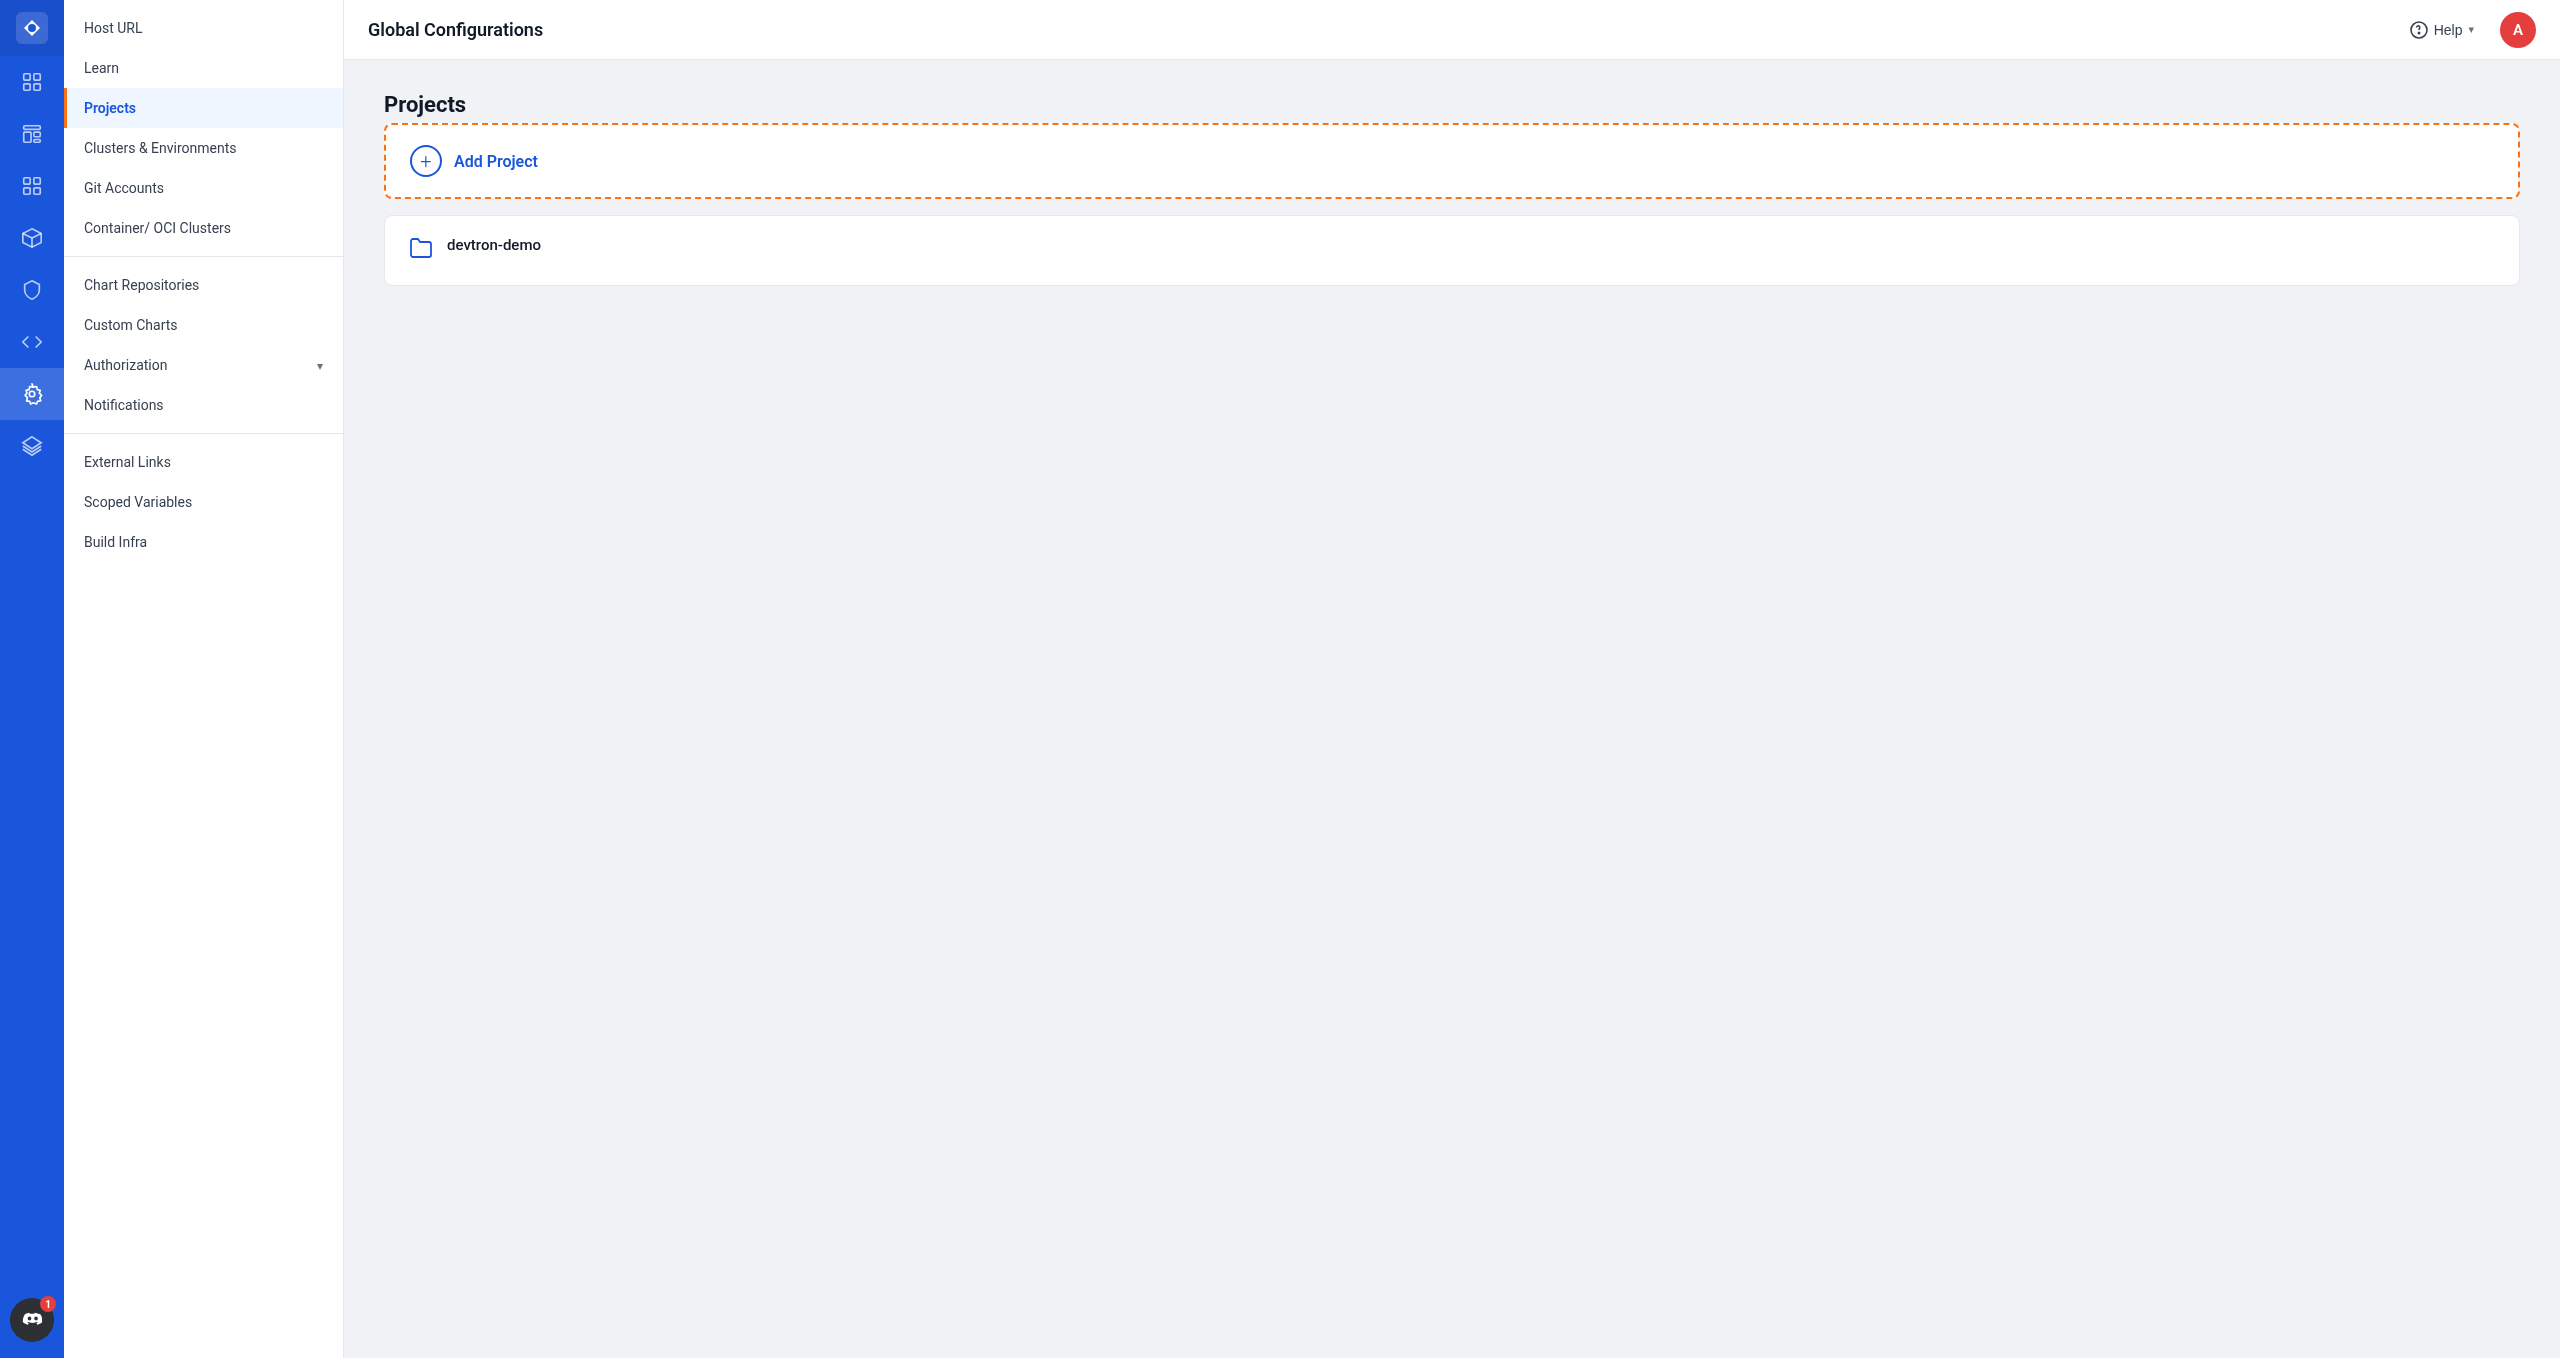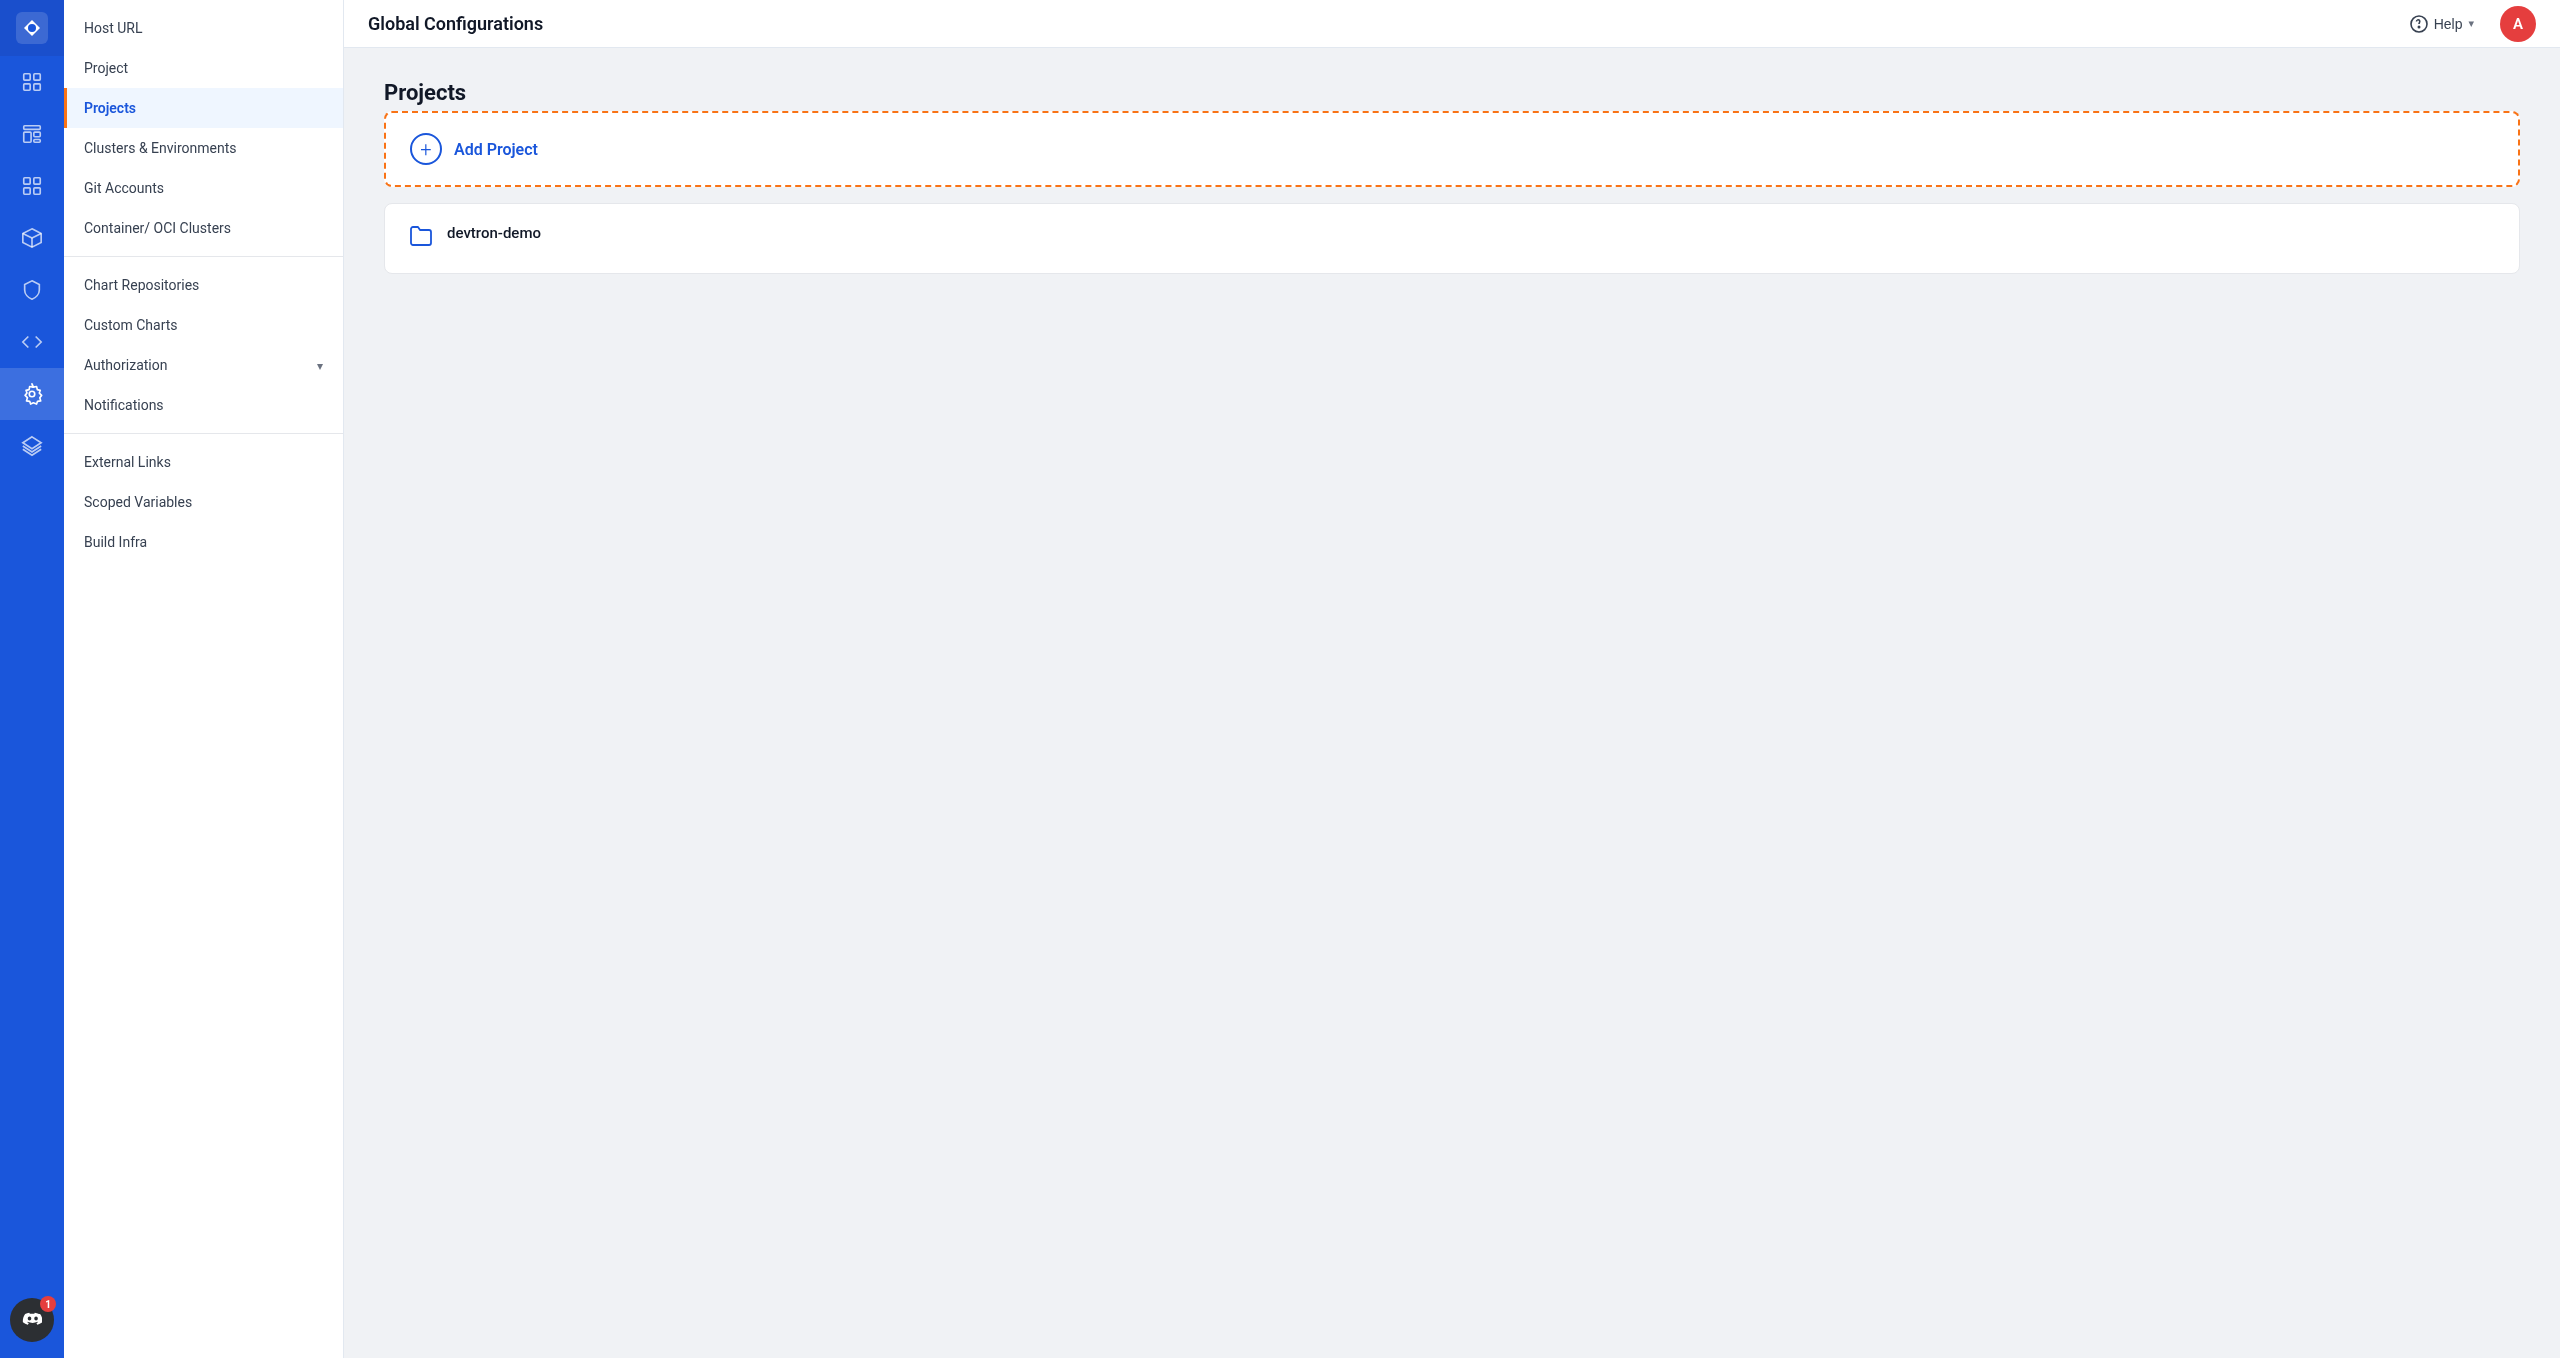--- a/index.html
+++ b/index.html
@@ -108,21 +108,21 @@
     
     .main {
       flex: 1;
       display: flex;
       flex-direction: column;
       overflow: hidden;
     }
     .topbar {
       background: white;
       border-bottom: 1px solid #e2e8f0;
-      height: 48px;
+      height: 60px;
       display: flex;
       align-items: center;
       justify-content: space-between;
       padding: 0 24px;
       flex-shrink: 0;
     }
     .topbar-title {
       font-size: 18px;
       font-weight: 600;
       color: #111827;
@@ -314,21 +314,21 @@
   </div>
 </div>
 
 <div class="sidebar">
 
   <div class="sidebar-section-gap"></div>
   <div class="sidebar-item">
     <span>Host URL</span>
   </div>
   <div class="sidebar-item">
-    <span>Project</span>
+    <span>Learn</span>
   </div>
   <div class="sidebar-item active">
     <span>Projects</span>
   </div>
   <div class="sidebar-item">
     <span>Clusters &amp; Environments</span>
   </div>
   <div class="sidebar-item">
     <span>Git Accounts</span>
   </div>

